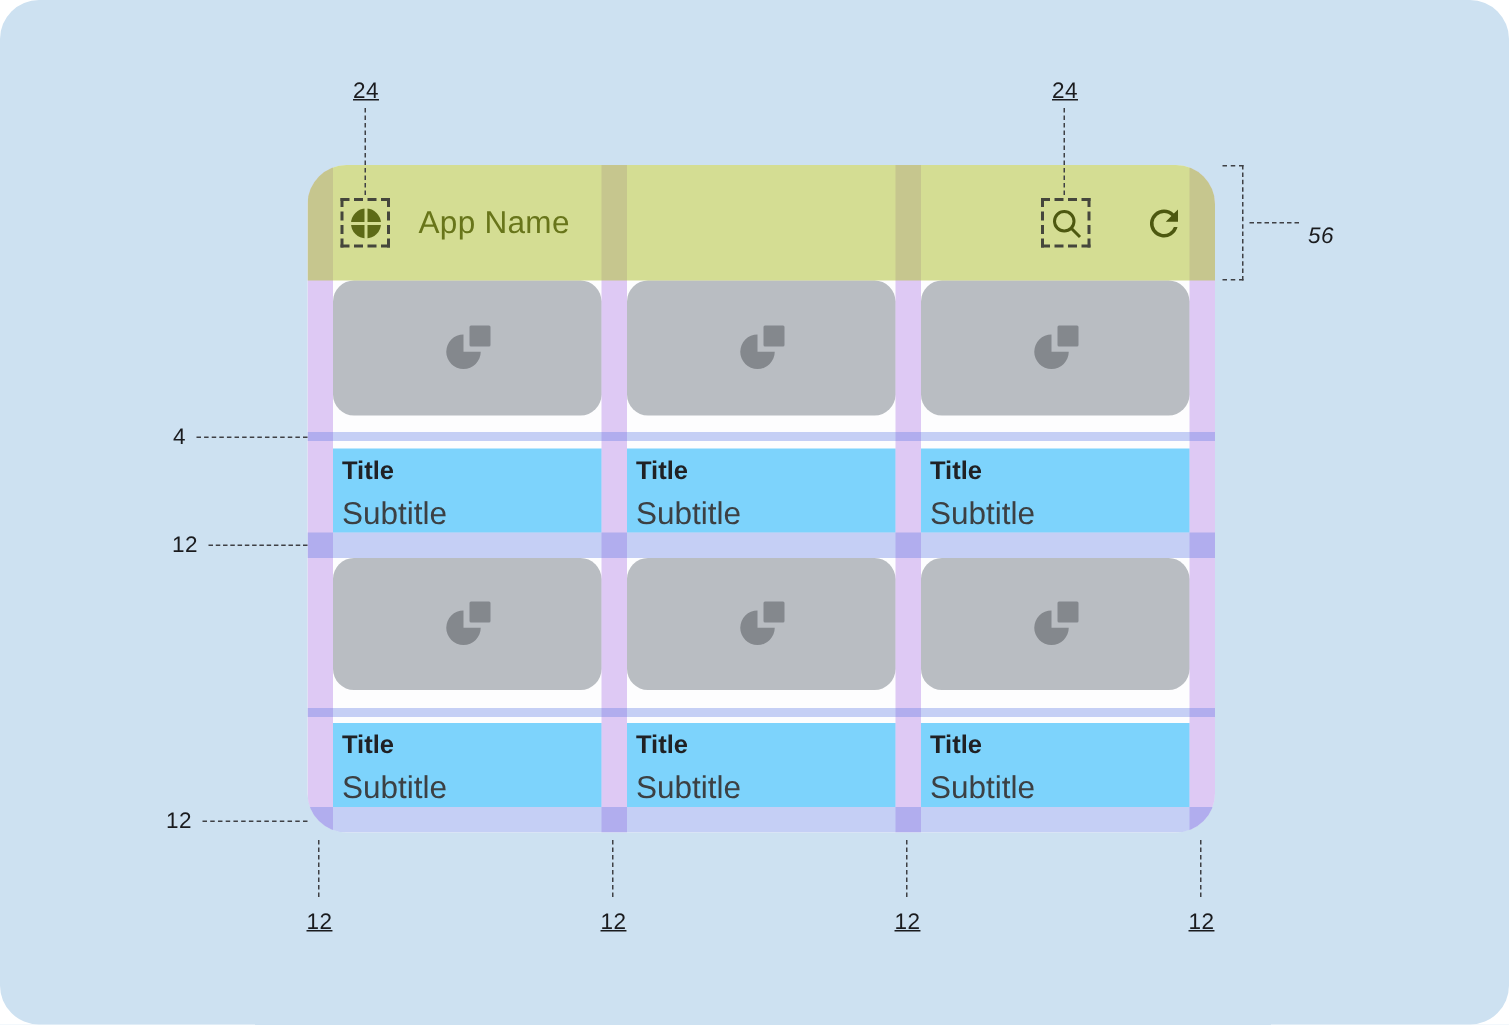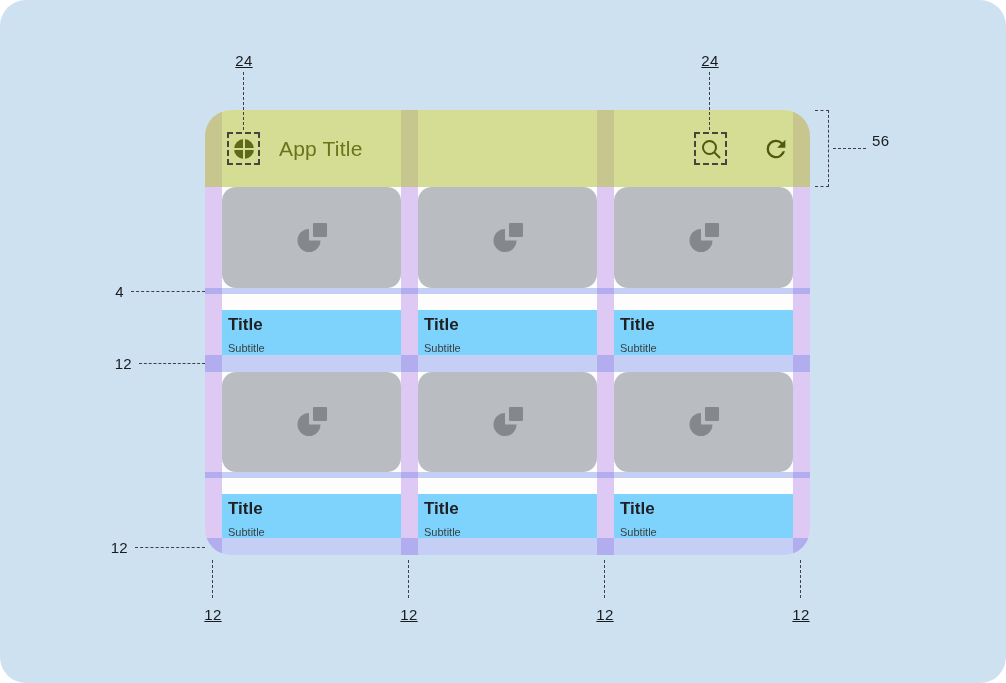--- a/index.html
+++ b/index.html
@@ -9,21 +9,21 @@
   
   .mockup { position:absolute; left:205px; top:110px; width:605px; height:445px; border-radius:26px; overflow:hidden; background:#fdfdfe; }
 
   
   .card { position:absolute; width:179px; display:flex; flex-direction:column; }
   .col1 { left:17px; } .col2 { left:213px; } .col3 { left:409px; }
   .row1 { top:77px; height:168px; } .row2 { top:262px; height:166px; }
   .card-media { height:101px; background:#b9bdc2; border-radius:14px; display:flex; align-items:center; justify-content:center; }
   .card-body { margin-top:22px; flex:1; background:#7dd3fc; padding:5px 8px 0 6px; }
   .card-title { font-size:17px; font-weight:bold; color:#202124; margin-bottom:7px; }
-  .card-subtitle { font-size:11px; color:#3c4043; }
+  .card-subtitle { font-size:21px; color:#3c4043; }
 
   
   .vstrip { position:absolute; top:0; width:17px; height:445px; background:rgba(158,94,223,0.32); }
   .v1 { left:0; } .v2 { left:196px; } .v3 { left:392px; } .v4 { left:588px; }
   .hstrip { position:absolute; left:0; width:605px; background:rgba(84,115,229,0.33); }
   .h1 { top:178px; height:6px; }
   .h2 { top:245px; height:17px; }
   .h3 { top:362px; height:6px; }
   .h4 { top:428px; height:17px; }
 
@@ -143,21 +143,21 @@
           <defs>
               <mask id="qm">
                 <rect width="24" height="24" fill="white"></rect>
                 <rect x="11" y="0" width="2" height="24" fill="black"></rect>
                 <rect x="0" y="11" width="24" height="2" fill="black"></rect>
               </mask>
             </defs>
           <circle cx="12" cy="12" r="10" fill="#5d6a17" mask="url(#qm)"></circle>
         </svg>
       </div>
-      <div class="app-name">App Title</div>
+      <div class="app-name">App Name</div>
       <div class="iconbox search-box">
         <svg width="24" height="24" viewBox="0 0 24 24" fill="none" stroke="#4d5810" stroke-width="2">
             <circle cx="10.5" cy="10.5" r="6.5"></circle>
             <path d="M15.5 15.5 L21 21"></path>
           </svg>
       </div>
       <div class="refresh-wrap">
         <svg width="28" height="28" viewBox="0 0 24 24" fill="#4d5810">
             <path d="M17.65 6.35A7.96 7.96 0 0 0 12 4a8 8 0 1 0 7.73 10h-2.08A6 6 0 1 1 12 6c1.66 0 3.14.69 4.22 1.78L13 11h7V4l-2.35 2.35z"></path>
           </svg>
@@ -166,21 +166,21 @@
   </div>
 
   <div class="ann tc" style="left:230px; top:52px; width:28px;">24</div>
   <div class="dashv" style="left:243px; top:72px; height:58px;"></div>
 
   <div class="ann tc" style="left:696px; top:52px; width:28px;">24</div>
   <div class="dashv" style="left:709px; top:72px; height:58px;"></div>
 
   <div class="bracket56"></div>
   <div class="dashh" style="left:833px; top:148px; width:33px;"></div>
-  <div class="ann" style="left:872px; top:132px;">56</div>
+  <div class="ann" style="left:872px; top:149px;font-style:italic;">56</div>
 
   <div class="ann tr" style="left:96px; top:283px; width:28px;">4</div>
   <div class="dashh" style="left:131px; top:291px; width:74px;"></div>
 
   <div class="ann tr" style="left:104px; top:355px; width:28px;">12</div>
   <div class="dashh" style="left:139px; top:363px; width:66px;"></div>
 
   <div class="ann tr" style="left:100px; top:539px; width:28px;">12</div>
   <div class="dashh" style="left:135px; top:547px; width:70px;"></div>
 

